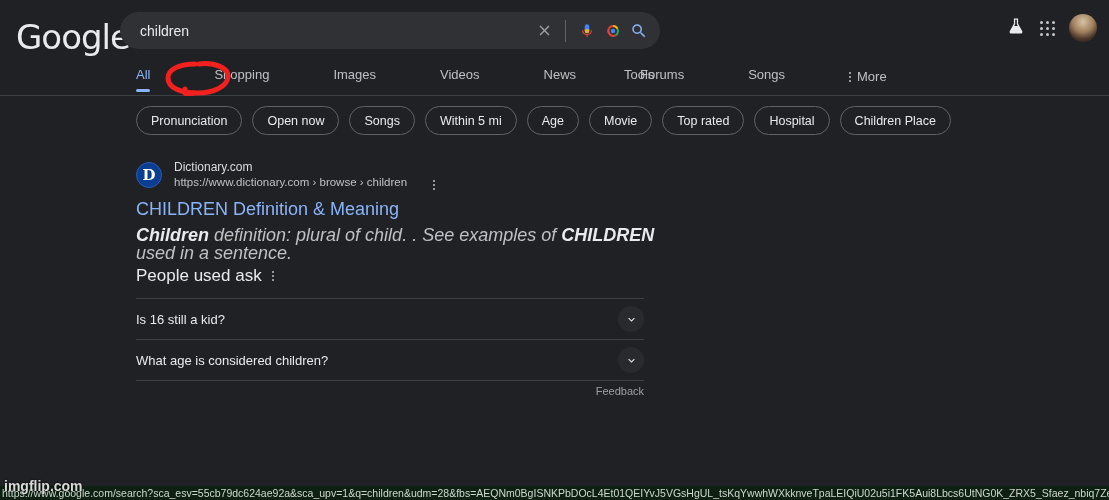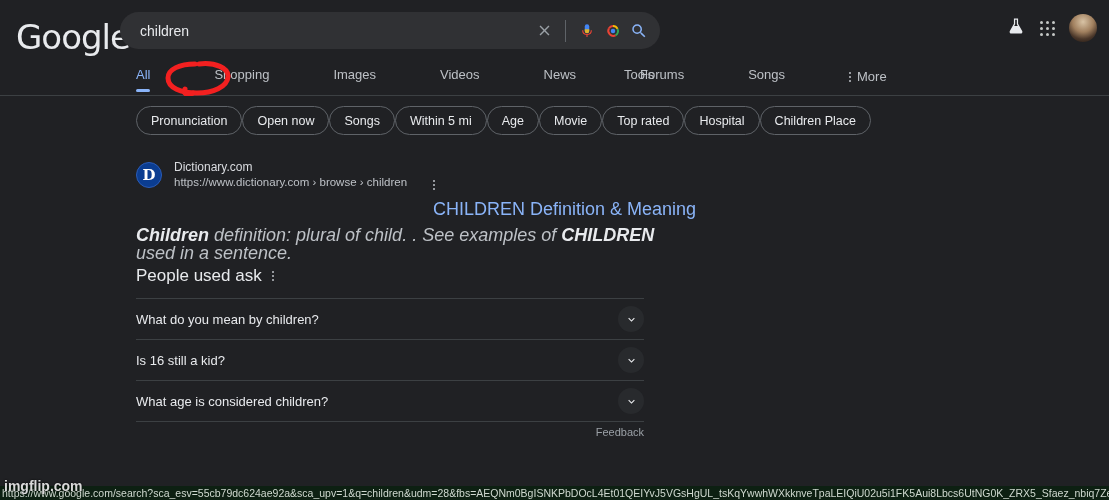--- a/index.html
+++ b/index.html
@@ -72,42 +72,42 @@
   .hr-full { position: absolute; left: 0; right: 0; top: 95px; height: 1px; background: #3c4043; }
 
   
   .annot {
     position: absolute; left: 163px; top: 60px;
     width: 70px; height: 36px; pointer-events: none;
   }
 
   
   .chips { position: absolute; left: 136px; top: 106px;
-           display: flex; }
+           display: flex; gap: 10px; }
   .chip {
     border: 1px solid #5f6368; border-radius: 16px;
     height: 29px; padding: 0 14px;
     display: flex; align-items: center;
     font-size: 12.5px; color: #e8eaed; white-space: nowrap; cursor: pointer;
   }
 
   
   .result { position: absolute; left: 136px; top: 160px; width: 560px; }
   .res-head { display: flex; align-items: center; gap: 12px; }
   .favicon {
     width: 26px; height: 26px; border-radius: 50%;
     background: #0b3d91; display: flex; align-items: center; justify-content: center;
     color: #fff; font-size: 15px; font-family: "DejaVu Serif", serif; font-weight: 700;
     border: 1px solid #2a5cb8; flex: none;
   }
   .res-site { font-size: 12px; color: #dadce0; line-height: 15px; }
   .res-url { font-size: 11.5px; color: #bdc1c6; line-height: 15px;
              display: flex; align-items: flex-end; gap: 26px; }
   .res-title { margin-top: 7px; font-size: 18px; color: #8ab4f8;
-               line-height: 24px; cursor: pointer; text-align: right; }
+               line-height: 24px; cursor: pointer; }
   .res-snippet { margin-top: 5px; font-size: 18px; color: #bdc1c6; line-height: 18px; font-style: italic; }
   .res-snippet b { color: #e8eaed; font-weight: 700; }
 
   
   .paa { position: absolute; left: 136px; top: 266px; width: 508px; }
   .paa-head { display: flex; align-items: center; gap: 10px; }
   .paa-title { font-size: 17px; color: #e8eaed; }
   .paa-list { margin-top: 12px; }
   .paa-item {
     border-top: 1px solid #3c4043;
@@ -271,28 +271,20 @@
     <div class="paa-title">People used ask</div>
     <span class="kebab">
         <i></i>
         <i></i>
         <i></i>
       </span>
   </div>
 
   <div class="paa-list">
     <div class="paa-item">
-      <span class="paa-q">What do you mean by children?</span>
-      <span class="chev-btn">
-        <svg width="13" height="13" viewBox="0 0 24 24">
-            <path d="M7.4 8.6 12 13.2l4.6-4.6L18 10l-6 6-6-6z" fill="#e8eaed"></path>
-          </svg>
-      </span>
-    </div>
-    <div class="paa-item">
       <span class="paa-q">Is 16 still a kid?</span>
       <span class="chev-btn">
         <svg width="13" height="13" viewBox="0 0 24 24">
             <path d="M7.4 8.6 12 13.2l4.6-4.6L18 10l-6 6-6-6z" fill="#e8eaed"></path>
           </svg>
       </span>
     </div>
     <div class="paa-item">
       <span class="paa-q">What age is considered children?</span>
       <span class="chev-btn">

